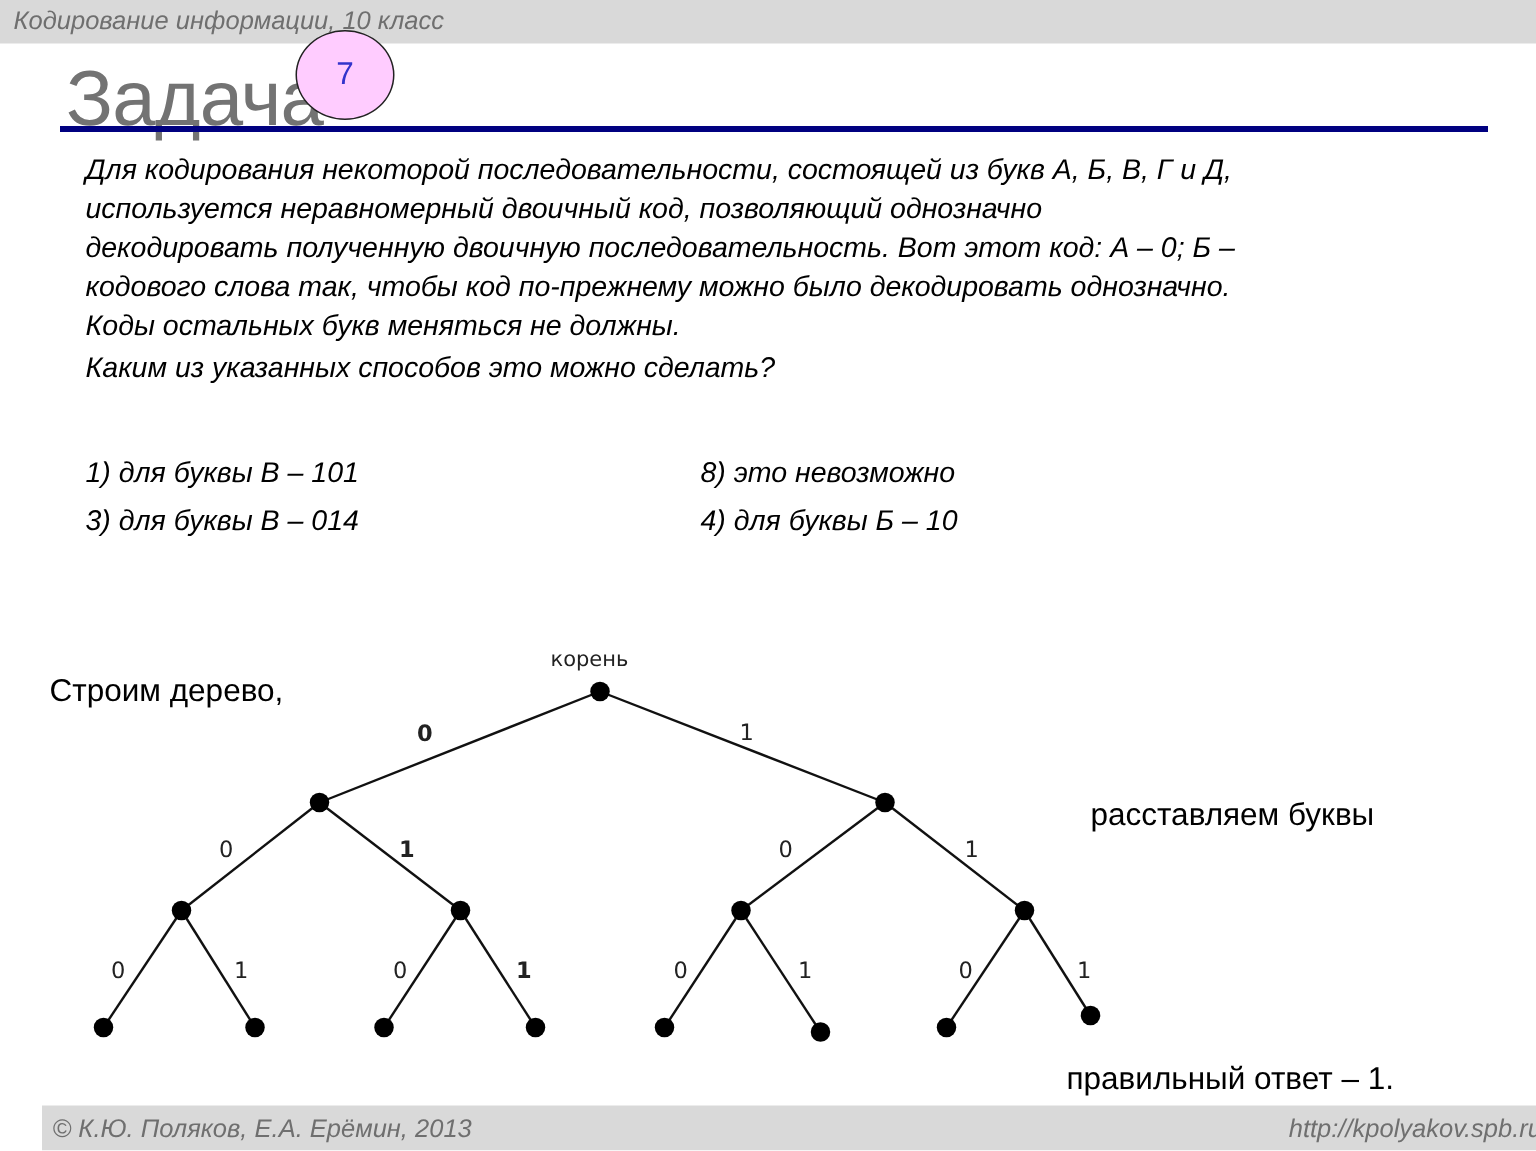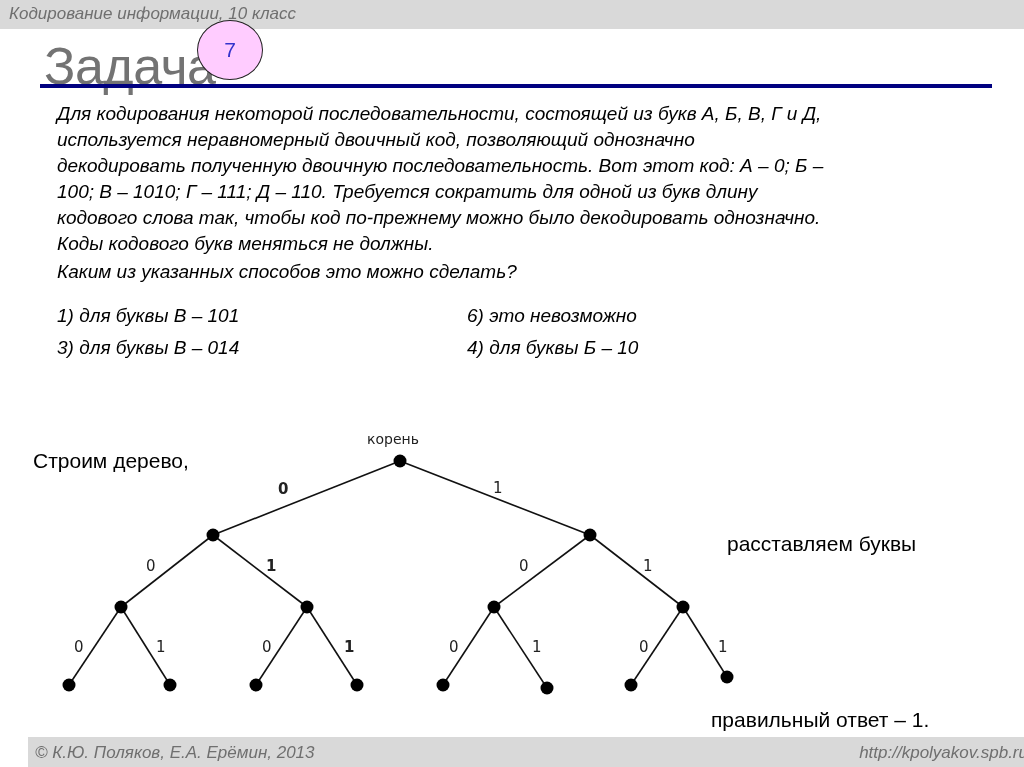--- a/index.html
+++ b/index.html
@@ -33,29 +33,28 @@
 </div>
 
 <div class="title">Задача</div>
 <div class="badge">7</div>
 <div class="rule"></div>
 
 <div class="task">
   <p>Для кодирования некоторой последовательности, состоящей из букв А, Б, В, Г и Д,</p>
   <p>используется неравномерный двоичный код, позволяющий однозначно</p>
   <p>декодировать полученную двоичную последовательность. Вот этот код: А – 0; Б –</p>
-  <p>100; В – 1010; Г – 111; Д – 110. Требуется сократить для одной из букв длину</p>
   <p>кодового слова так, чтобы код по-прежнему можно было декодировать однозначно.</p>
-  <p>Коды кодового букв меняться не должны.</p>
+  <p>Коды остальных букв меняться не должны.</p>
   <p class="q">Каким из указанных способов это можно сделать?</p>
 </div>
 
 <div class="opts">
   <span class="opt" style="left:0;top:0;">1) для буквы В – 101</span>
-  <span class="opt" style="left:410px;top:0;">6) это невозможно</span>
+  <span class="opt" style="left:410px;top:0;">8) это невозможно</span>
   <span class="opt" style="left:0;top:32px;">3) для буквы В – 014</span>
   <span class="opt" style="left:410px;top:32px;">4) для буквы Б – 10</span>
 </div>
 
 <div class="note" style="left:33px;top:449px;">Строим дерево,</div>
 <div class="note" style="left:727px;top:532px;">расставляем буквы</div>
 <div class="note" style="left:711px;top:708px;">правильный ответ – 1.</div>
 
 <svg class="tree" viewBox="0 420 1024 290" width="1024" height="290">
   <g stroke="#111" stroke-width="1.6" fill="none">

